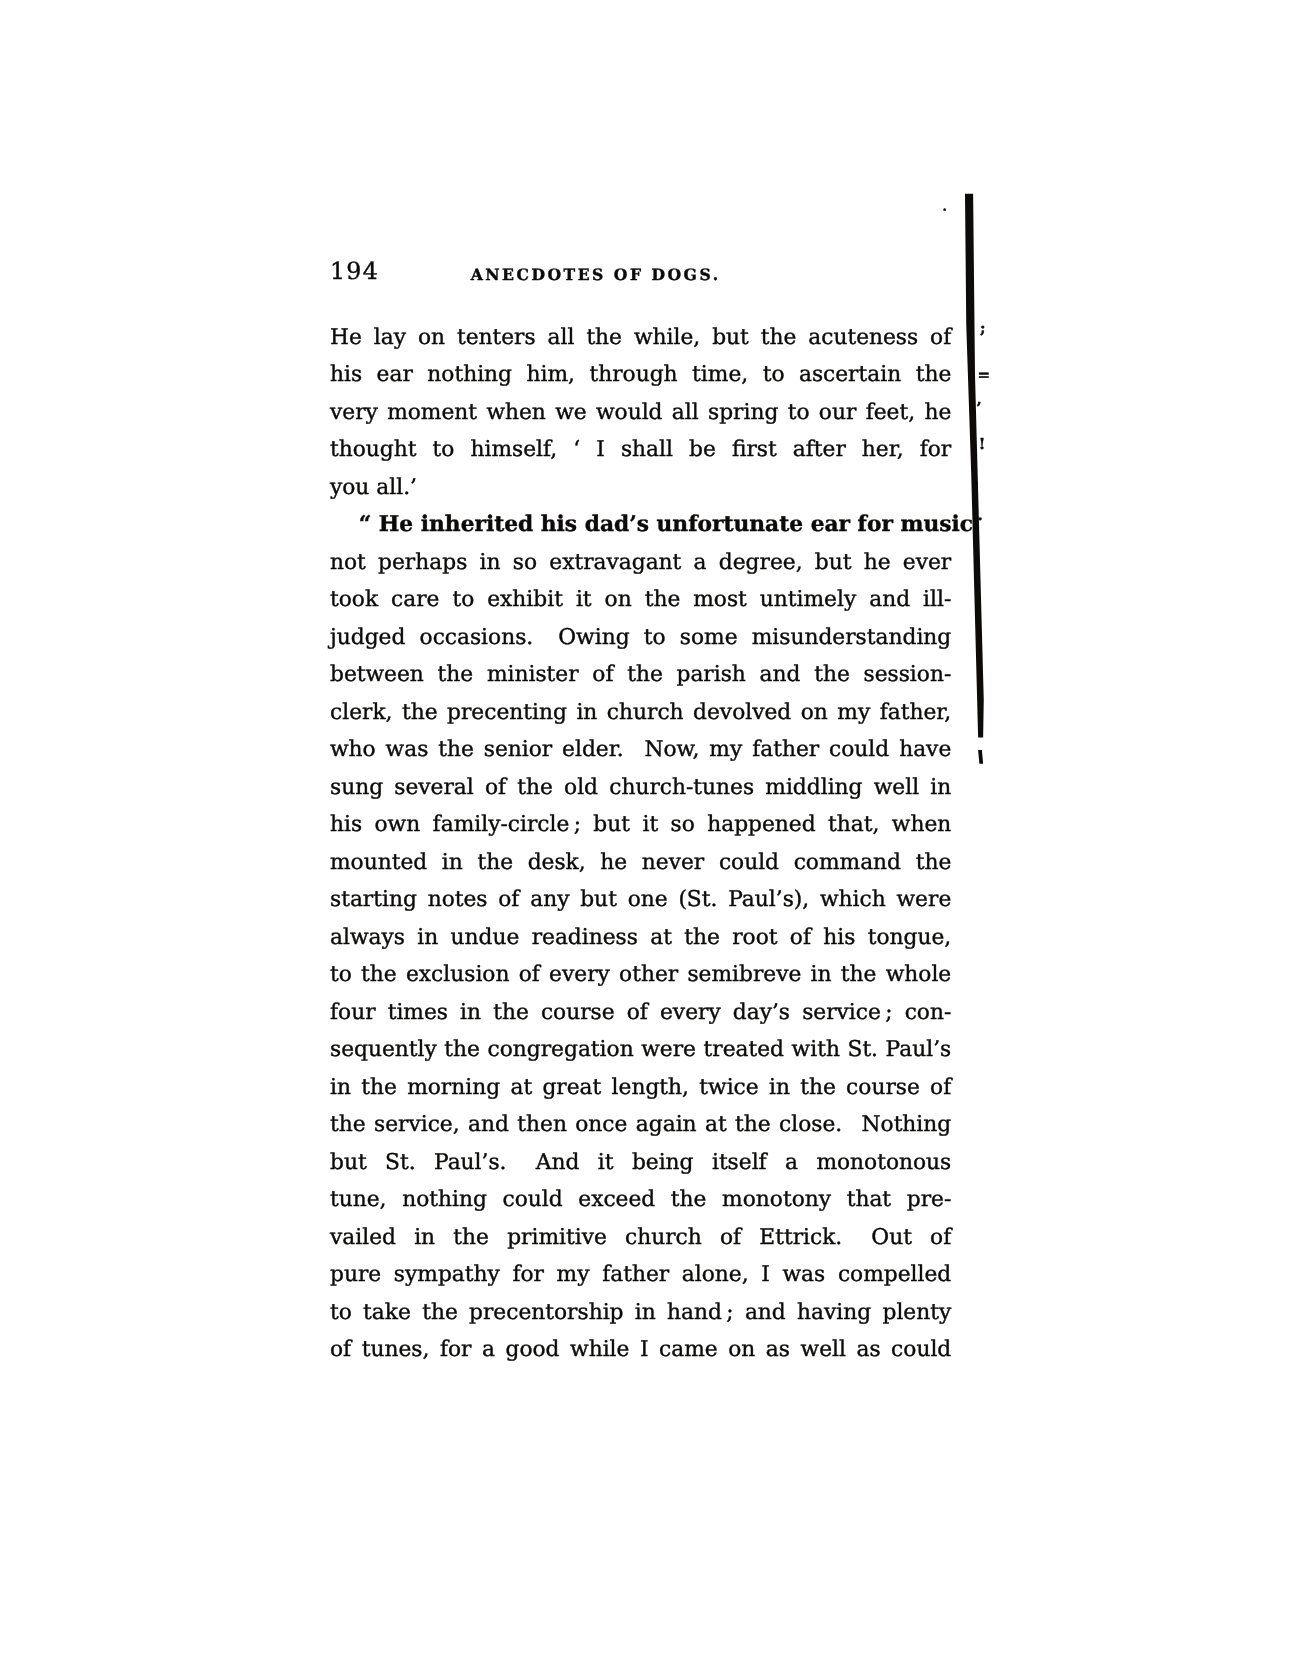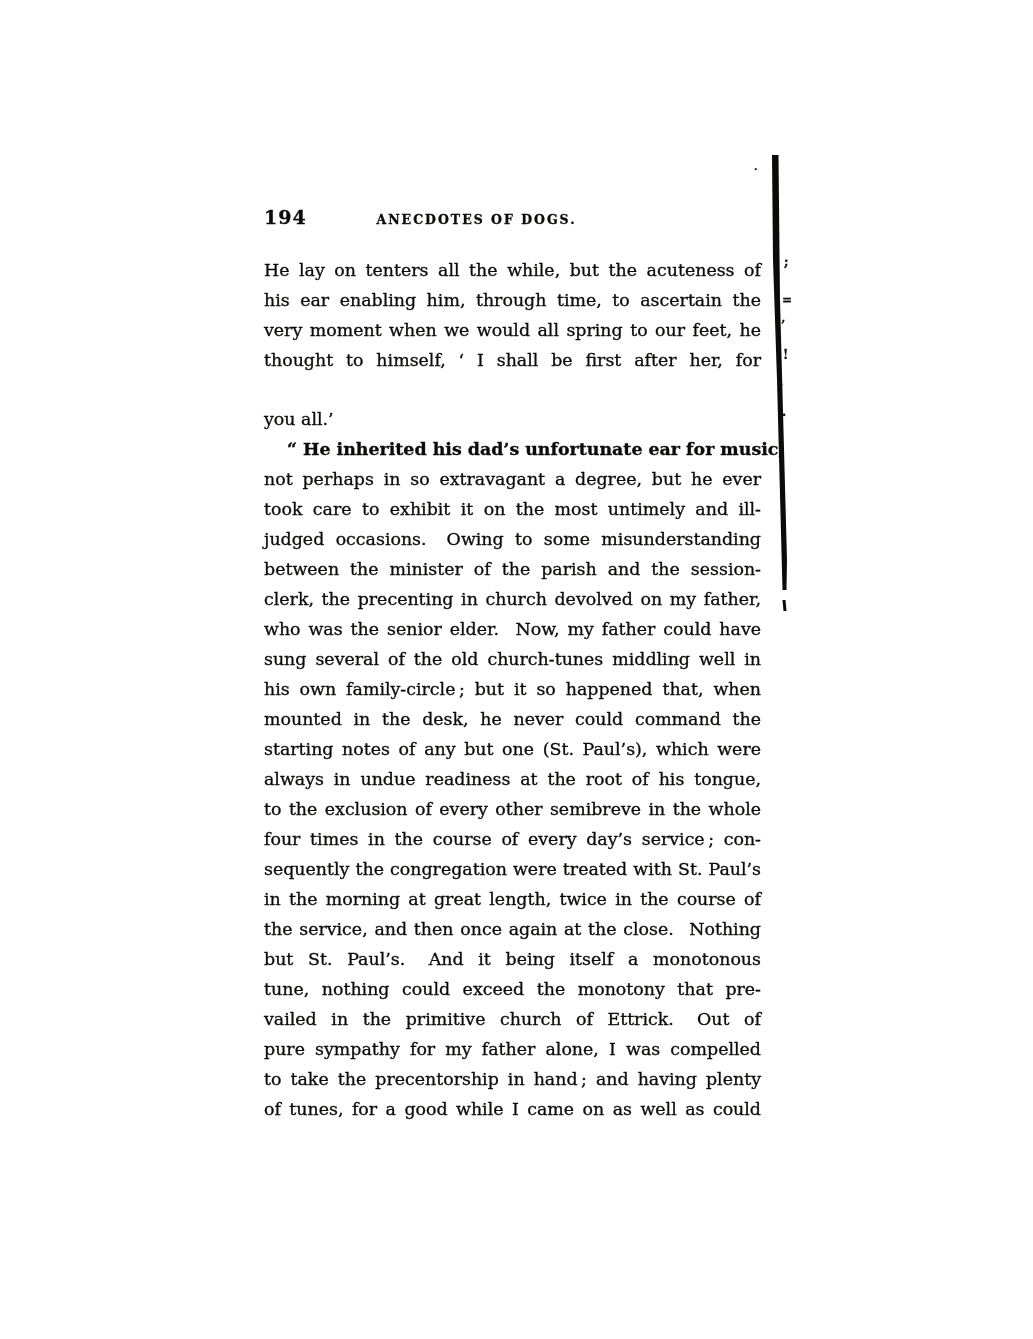--- a/index.html
+++ b/index.html
@@ -7,62 +7,62 @@
     position:relative;
     width:1033px;height:1339px;
     background:#ffffff;
     overflow:hidden;
     font-family:"DejaVu Serif","Liberation Serif",serif;
     color:#0c0b09;
     -webkit-text-stroke:0.32px #0c0b09;
   }
   .pagenum{
     position:absolute;left:264px;top:204px;
-    font-size:19px;font-weight:bold;letter-spacing:1px;
+    font-size:19px;font-weight:normal;letter-spacing:1px;
     line-height:26px;
   }
   .runtitle{
     position:absolute;left:0;top:210px;width:953px;
     text-align:center;
     font-size:12.5px;font-weight:bold;letter-spacing:2px;
     line-height:20px;
   }
   .bodycol{
     position:absolute;left:264px;top:255px;width:497px;
   }
   .line{
     height:30px;line-height:30px;
     font-size:17.4px;
     white-space:nowrap;
     text-align:justify;
     text-align-last:justify;
     text-justify:inter-word;
   }
-  .line.pend{text-align-last:left;margin-top:29px;}
+  .line.pend{text-align-last:left;}
   .line.indent{padding-left:23px;font-weight:bold;}
   .gutter-svg{position:absolute;left:0;top:0;width:1033px;height:1339px;}
   .artifact{
     position:absolute;
     font-size:12px;line-height:12px;
     color:#0c0b09;
     font-weight:bold;
   }
   .artifact.speck{font-size:10px;line-height:10px;}
 </style>
 </head>
 <body>
 
 <div class="page">
 
   <div class="pagenum">194</div>
   <div class="runtitle">ANECDOTES OF DOGS.</div>
 
   <div class="bodycol">
     <div class="line">He lay on tenters all the while, but the acuteness of</div>
-    <div class="line">his ear enabling him, through time, to ascertain the</div>
+    <div class="line">his ear nothing him, through time, to ascertain the</div>
     <div class="line">very moment when we would all spring to our feet, he</div>
     <div class="line">thought to himself, ‘ I shall be first after her, for</div>
     <div class="line pend">you all.’</div>
     <div class="line indent">“ He inherited his dad’s unfortunate ear for music,</div>
     <div class="line">not perhaps in so extravagant a degree, but he ever</div>
     <div class="line">took care to exhibit it on the most untimely and ill-</div>
     <div class="line">judged occasions.  Owing to some misunderstanding</div>
     <div class="line">between the minister of the parish and the session-</div>
     <div class="line">clerk, the precenting in church devolved on my father,</div>
     <div class="line">who was the senior elder.  Now, my father could have</div>

